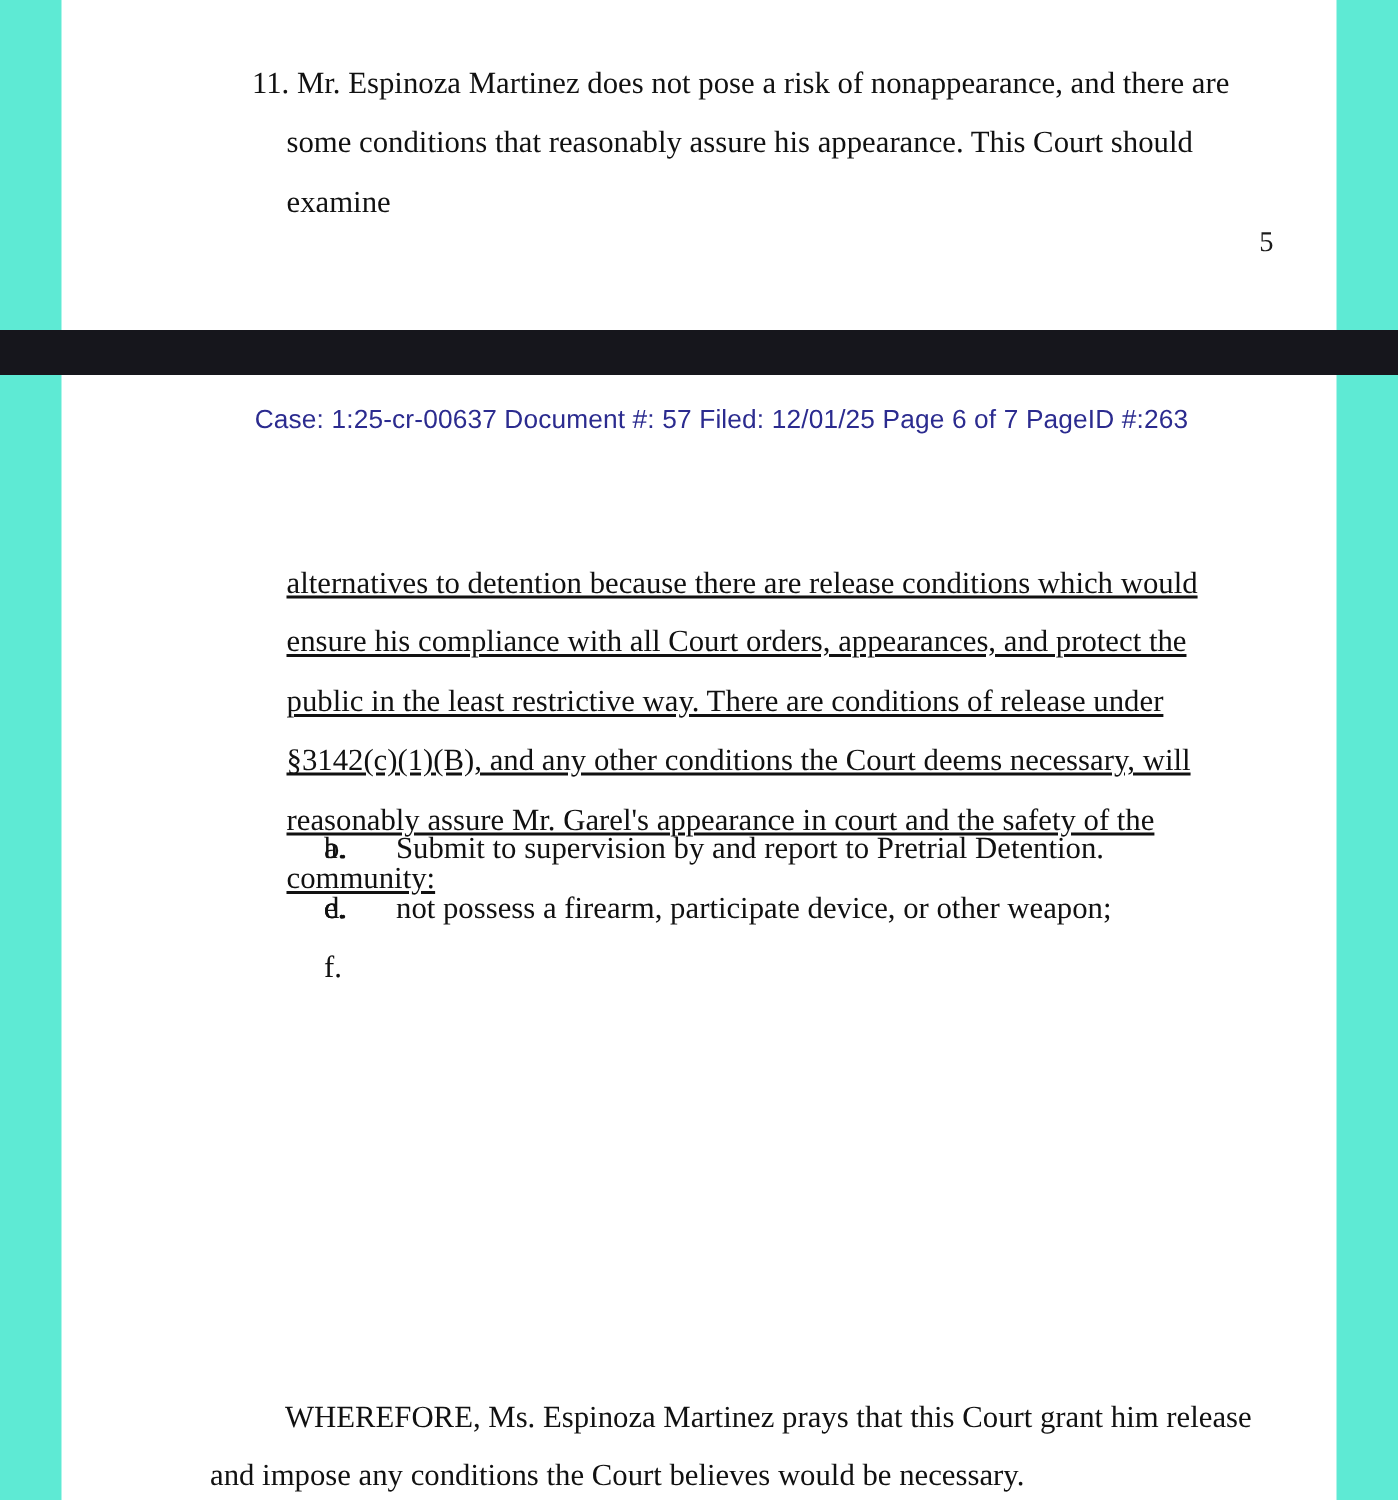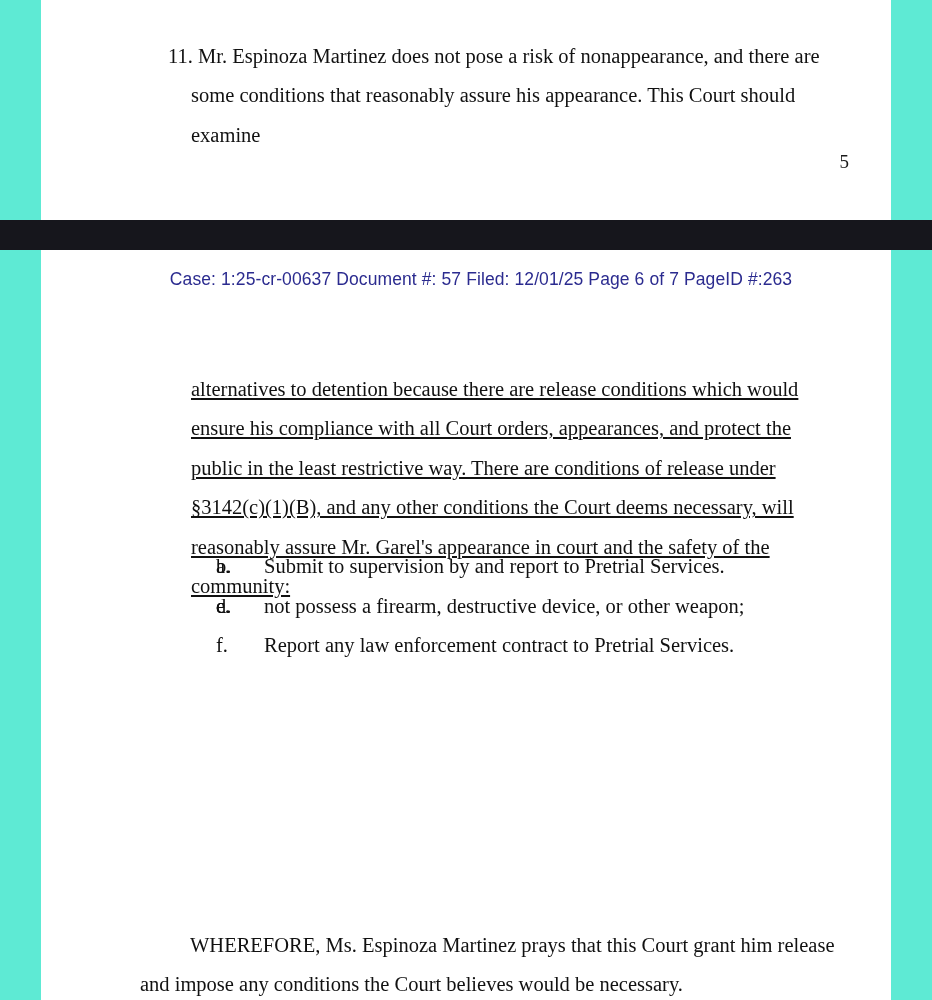--- a/index.html
+++ b/index.html
@@ -146,35 +146,34 @@
     <div class="doc-header">Case: 1:25-cr-00637 Document #: 57 Filed: 12/01/25 Page 6 of 7 PageID #:263</div>
 
     <p class="body-text para-body">alternatives to detention because there are release conditions which would ensure his compliance with all Court orders, appearances, and protect the public in the least restrictive way. There are conditions of release under §3142(c)(1)(B), and any other conditions the Court deems necessary, will reasonably assure Mr. Garel's appearance in court and the safety of the community:</p>
 
     <ol class="sublist">
       <li>
         <span class="marker">a.</span>
       </li>
       <li>
         <span class="marker">b.</span>
-        <span>Submit to supervision by and report to Pretrial Services.</span>
+        <span>Submit to supervision by and report to Pretrial Detention.</span>
       </li>
       <li>
         <span class="marker">c.</span>
       </li>
       <li>
         <span class="marker">d.</span>
       </li>
       <li>
         <span class="marker">e.</span>
-        <span>not possess a firearm, destructive device, or other weapon;</span>
+        <span>not possess a firearm, participate device, or other weapon;</span>
       </li>
       <li>
         <span class="marker">f.</span>
-        <span>Report any law enforcement contract to Pretrial Services.</span>
       </li>
     </ol>
 
     <p class="body-text para-wherefore">WHEREFORE, Ms. Espinoza Martinez prays that this Court grant him release and impose any conditions the Court believes would be necessary.</p>
 
   </div>
 
   <div class="gap-strip" style="top:220px; height:30px;"></div>
 
 </div>

